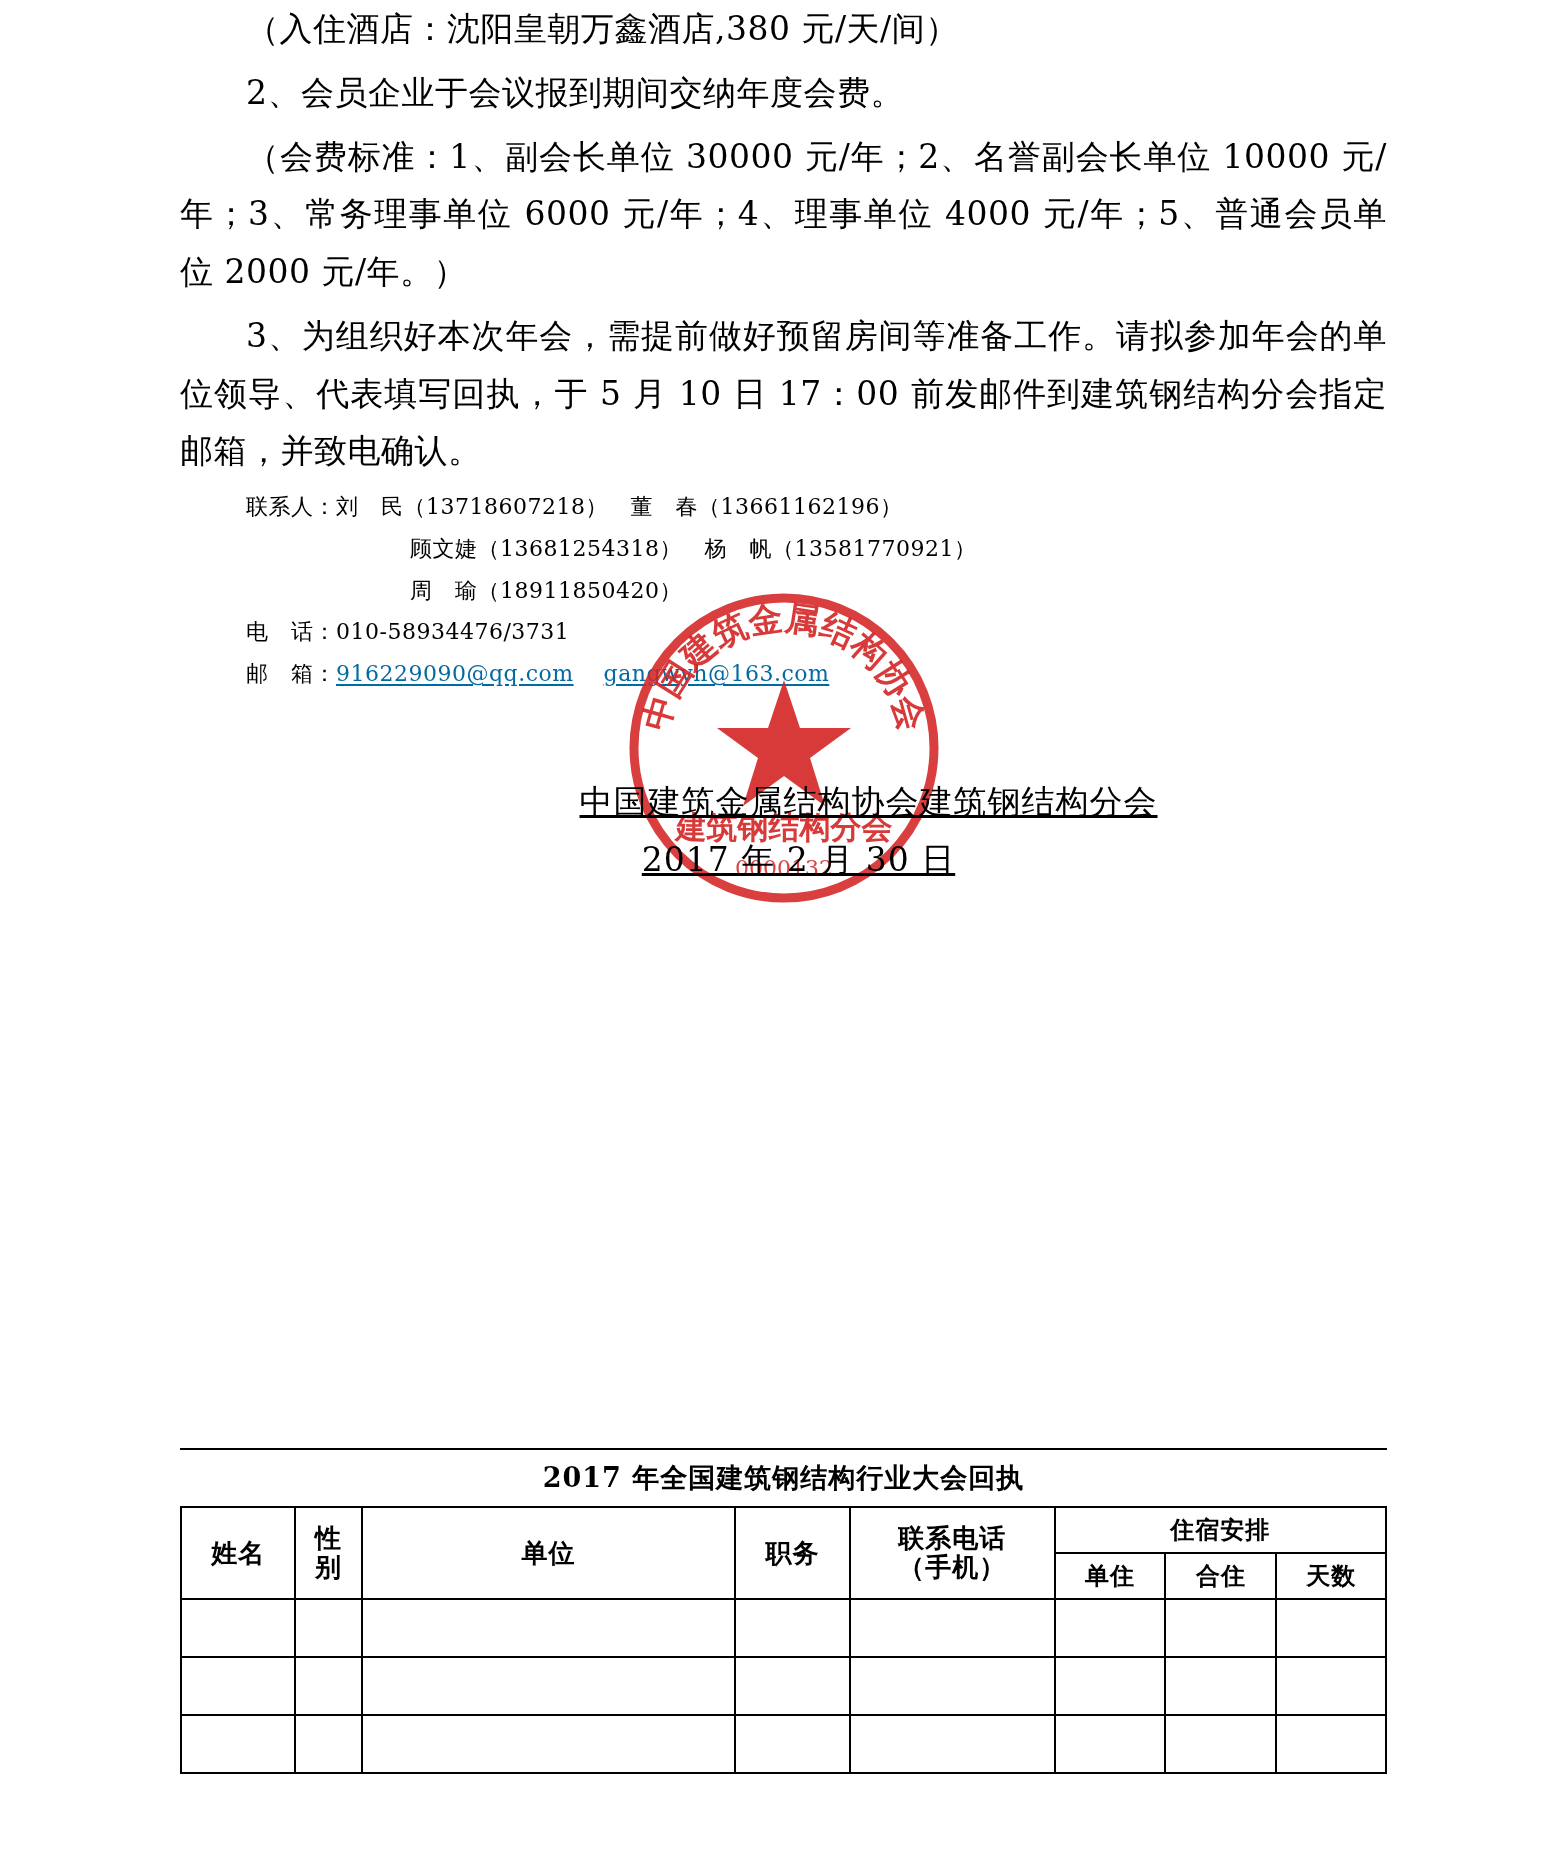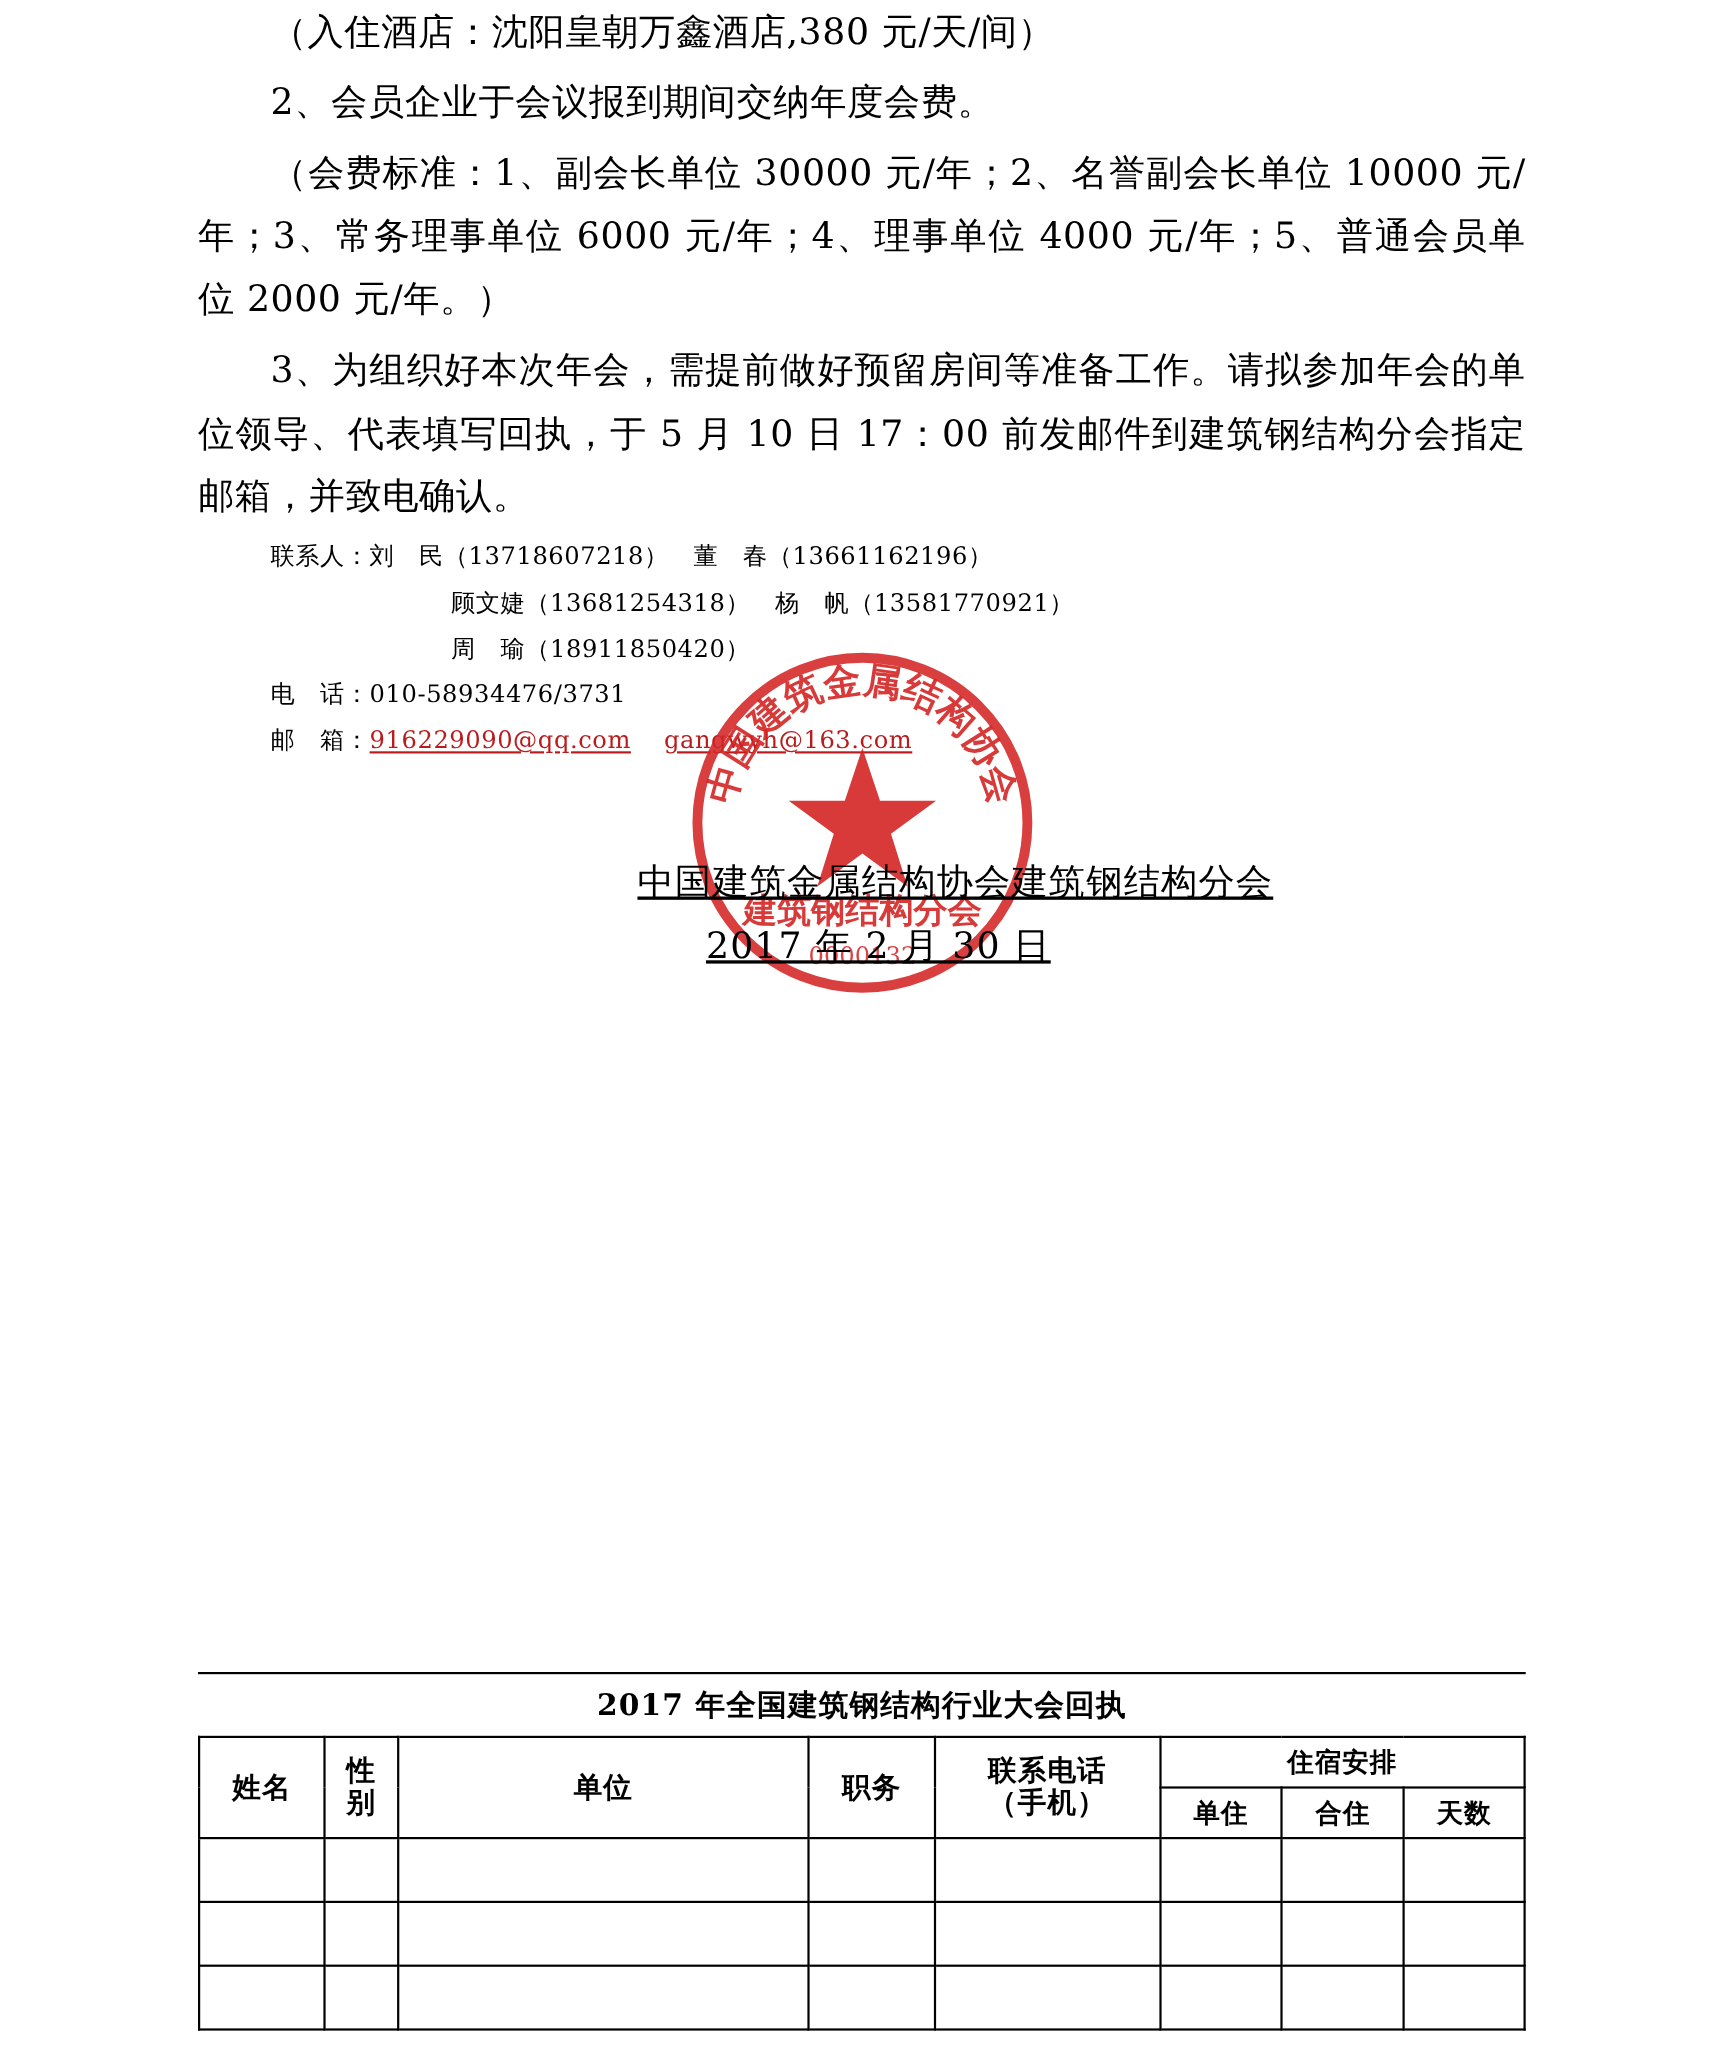--- a/index.html
+++ b/index.html
@@ -40,21 +40,21 @@
     text-indent: 66px;
     letter-spacing: 0.5px;
   }
   .contact-line.sub {
     text-indent: 230px;
   }
   .contact-line.sub2 {
     text-indent: 230px;
   }
   a.mail {
-    color: #b91c1c;
+    color: #0369a1;
     text-decoration: underline;
     text-underline-offset: 3px;
   }
   .sig-block {
     margin-top: 78px;
     text-align: center;
     position: relative;
   }
   .sig-line {
     font-size: 33px;
@@ -80,21 +80,21 @@
     height: 320px;
     z-index: 2;
     pointer-events: none;
   }
   .seal svg { display: block; }
   
   .receipt {
     position: absolute;
     left: 180px;
     right: 180px;
-    top: 1520px;
+    top: 1448px;
     border-radius: 13px;
   }
   .rule {
     border-top: 2px solid #000;
     margin-bottom: 10px;
   }
   .receipt-title {
     text-align: center;
     font-size: 27px;
     font-weight: bold;

